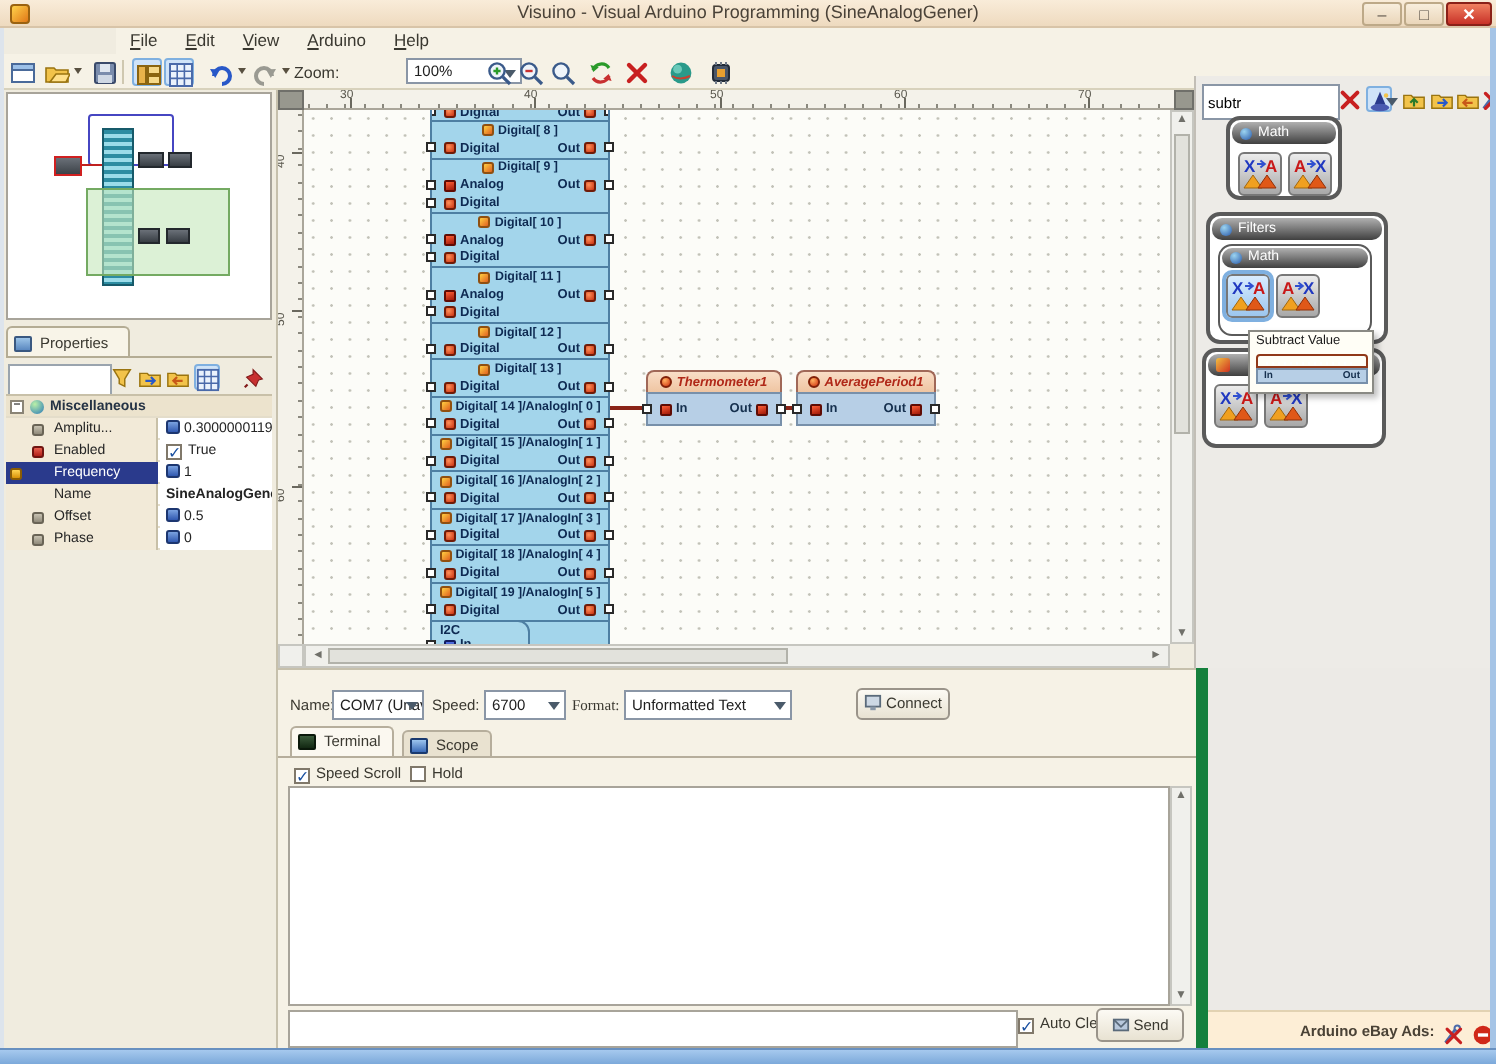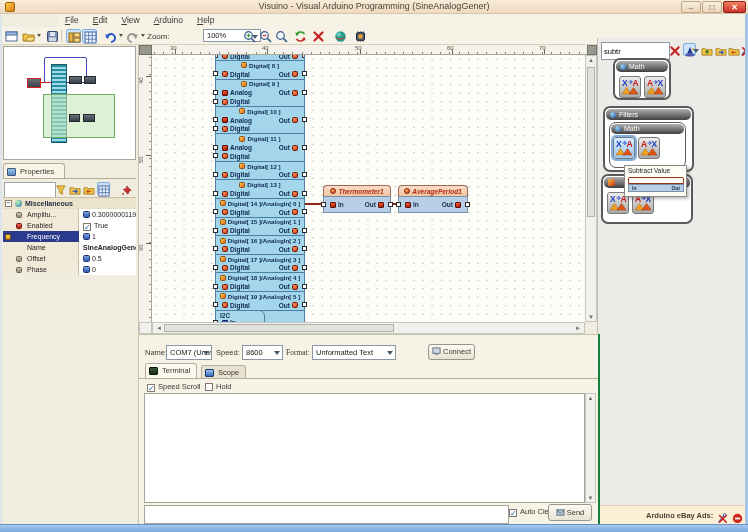--- a/index.html
+++ b/index.html
@@ -141,21 +141,21 @@
   .cbrow{position:absolute;top:47px;}
   #terminal{position:absolute;left:5px;top:58px;width:441px;height:110px;background:#fff;border:1px solid #a8a49a;}
   #term-scroll{position:absolute;left:446px;top:58px;width:11px;height:110px;}
   #send-input{position:absolute;left:5px;top:170px;width:359px;height:15px;background:#fff;border:1px solid #a8a49a;}
   #autoclear{position:absolute;left:370px;top:172px;}
   #send-btn{position:absolute;left:409px;top:169px;width:44px;height:17px;background:linear-gradient(#fcfaf4,#e8e2d2);border:1px solid #9a948a;border-radius:3px;text-align:center;line-height:15px;}
   #send-btn svg{width:9px;height:9px;vertical-align:-2px;margin-right:2px;}
   #serial-tools{position:absolute;left:461px;top:8px;width:14px;height:14px;}
 
   
-  #adspanel{position:absolute;left:598px;top:334px;width:150px;height:190px;background:#eceae6;border-left:2px solid #15803d;}
+  #adspanel{position:absolute;left:598px;top:334px;width:150px;height:190px;background:#eceae6;border-left:6px solid #15803d;}
   #adsbar{position:absolute;left:0;top:171px;width:150px;height:19px;background:#fdeed6;border-top:1px solid #e2d2b2;}
   #ads-label{position:absolute;left:46px;top:5px;font-size:7.5px;font-weight:bold;color:#4a4236;}
   .aic{position:absolute;top:4px;width:12px;height:12px;}
   .aic svg{width:11px;height:11px;}
 
   
   #statusbar{position:absolute;left:0;top:524px;width:748px;height:8px;background:linear-gradient(#a6c9ee,#7ca9da);border-top:1px solid #6890c0;}
   #edge-r{position:absolute;right:0;top:14px;width:3px;height:510px;background:#a5c4e6;}
   #edge-l{position:absolute;left:0;top:14px;width:2px;height:510px;background:#dde4ec;}
 </style>
@@ -807,21 +807,21 @@
           <path d="M2 11 L8 3" stroke="#4a6aaa" stroke-width="1.6"></path>
           <circle cx="9" cy="2.5" r="1.6" fill="none" stroke="#4a6aaa" stroke-width="1.2"></circle>
           <path d="M3 3 L11 11 M11 3 L3 11" stroke="#c82020" stroke-width="1.8" stroke-linecap="round"></path>
         </svg></span>
     </div>
 
   <div id="bottompanel">
     <span class="flabel" style="left:6px;">Name:</span>
     <span class="fcombo" style="left:27px;width:46px;"><span>COM7 (Unav</span><i class="combo-caret"></i></span>
     <span class="flabel" style="left:77px;">Speed:</span>
-    <span class="fcombo" style="left:103px;width:41px;"><span>8600</span><i class="combo-caret"></i></span>
+    <span class="fcombo" style="left:103px;width:41px;"><span>6700</span><i class="combo-caret"></i></span>
     <span class="flabel" style="left:147px;font-family:Liberation Serif, serif;">Format:</span>
     <span class="fcombo" style="left:173px;width:84px;"><span>Unformatted Text</span><i class="combo-caret"></i></span>
     <span id="connect-btn"><svg viewBox="0 0 10 10">
           <rect x="1" y="1" width="8" height="6" fill="#cdd8e4" stroke="#5a6a7a" stroke-width="1"></rect>
           <rect x="3.5" y="7" width="3" height="2" fill="#8a98a8"></rect>
         </svg><span>Connect</span></span>
     <span id="serial-tools"><span><svg viewBox="0 0 13 13">
             <path d="M2 11 L8 3" stroke="#4a6aaa" stroke-width="1.6"></path>
             <circle cx="9" cy="2.5" r="1.6" fill="none" stroke="#4a6aaa" stroke-width="1.2"></circle>
             <path d="M3 3 L11 11 M11 3 L3 11" stroke="#c82020" stroke-width="1.8" stroke-linecap="round"></path>

